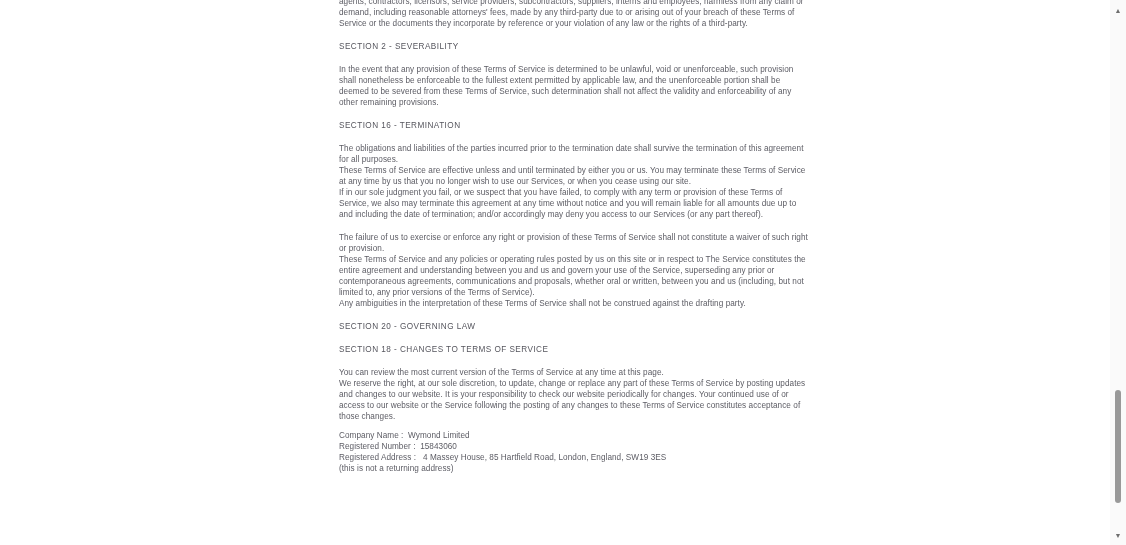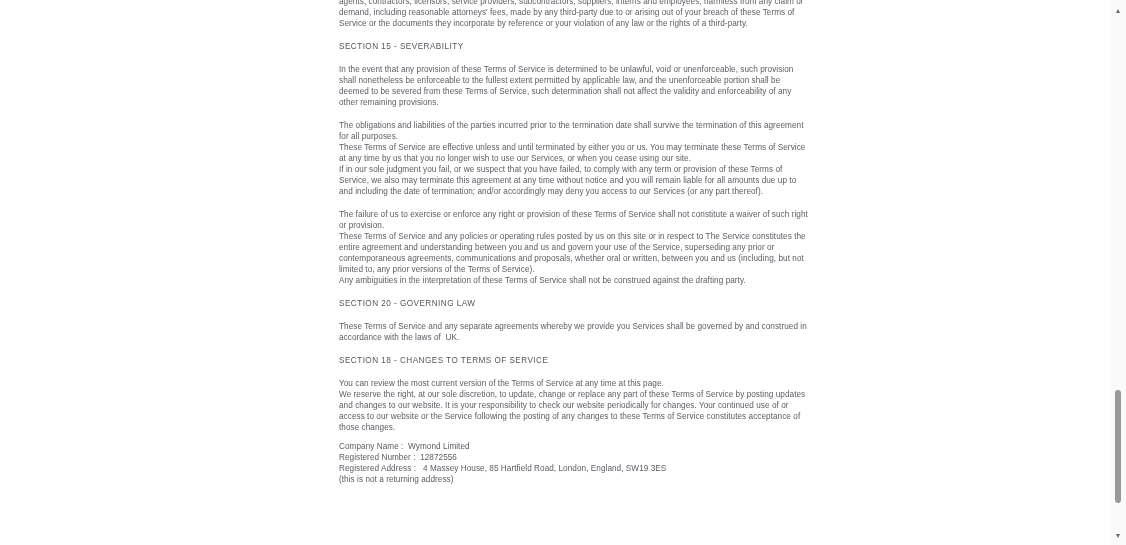--- a/index.html
+++ b/index.html
@@ -79,55 +79,54 @@
 <body>
 
 <div class="page">
 
   <div class="content">
 
     <div class="para">agents, contractors, licensors, service providers, subcontractors, suppliers, interns and employees, harmless from any claim or
 demand, including reasonable attorneys' fees, made by any third-party due to or arising out of your breach of these Terms of
 Service or the documents they incorporate by reference or your violation of any law or the rights of a third-party.</div>
 
-    <div class="heading">SECTION 15 - SEVERABILITY</div>
+    <div class="heading">SECTION 2 - SEVERABILITY</div>
     <div class="para">In the event that any provision of these Terms of Service is determined to be unlawful, void or unenforceable, such provision
 shall nonetheless be enforceable to the fullest extent permitted by applicable law, and the unenforceable portion shall be
 deemed to be severed from these Terms of Service, such determination shall not affect the validity and enforceability of any
 other remaining provisions.</div>
 
+    <div class="heading">SECTION 16 - TERMINATION</div>
     <div class="para">The obligations and liabilities of the parties incurred prior to the termination date shall survive the termination of this agreement
 for all purposes.
 These Terms of Service are effective unless and until terminated by either you or us. You may terminate these Terms of Service
 at any time by us that you no longer wish to use our Services, or when you cease using our site.
 If in our sole judgment you fail, or we suspect that you have failed, to comply with any term or provision of these Terms of
 Service, we also may terminate this agreement at any time without notice and you will remain liable for all amounts due up to
 and including the date of termination; and/or accordingly may deny you access to our Services (or any part thereof).</div>
 
     <div class="para">The failure of us to exercise or enforce any right or provision of these Terms of Service shall not constitute a waiver of such right
 or provision.
 These Terms of Service and any policies or operating rules posted by us on this site or in respect to The Service constitutes the
 entire agreement and understanding between you and us and govern your use of the Service, superseding any prior or
 contemporaneous agreements, communications and proposals, whether oral or written, between you and us (including, but not
 limited to, any prior versions of the Terms of Service).
 Any ambiguities in the interpretation of these Terms of Service shall not be construed against the drafting party.</div>
 
     <div class="heading">SECTION 20 - GOVERNING LAW</div>
-    <div class="para">These Terms of Service and any separate agreements whereby we provide you Services shall be governed by and construed in
-accordance with the laws of  UK.</div>
 
     <div class="heading">SECTION 18 - CHANGES TO TERMS OF SERVICE</div>
     <div class="para">You can review the most current version of the Terms of Service at any time at this page.
 We reserve the right, at our sole discretion, to update, change or replace any part of these Terms of Service by posting updates
 and changes to our website. It is your responsibility to check our website periodically for changes. Your continued use of or
 access to our website or the Service following the posting of any changes to these Terms of Service constitutes acceptance of
 those changes.</div>
 
     <div class="para company">Company Name :  Wymond Limited
-Registered Number :  12872556
+Registered Number :  15843060
 Registered Address :   4 Massey House, 85 Hartfield Road, London, England, SW19 3ES
 (this is not a returning address)</div>
 
   </div>
 
   <div class="scrollbar">
     <div class="scroll-btn up">
       <span>▲</span>
     </div>
     <div class="thumb"></div>

